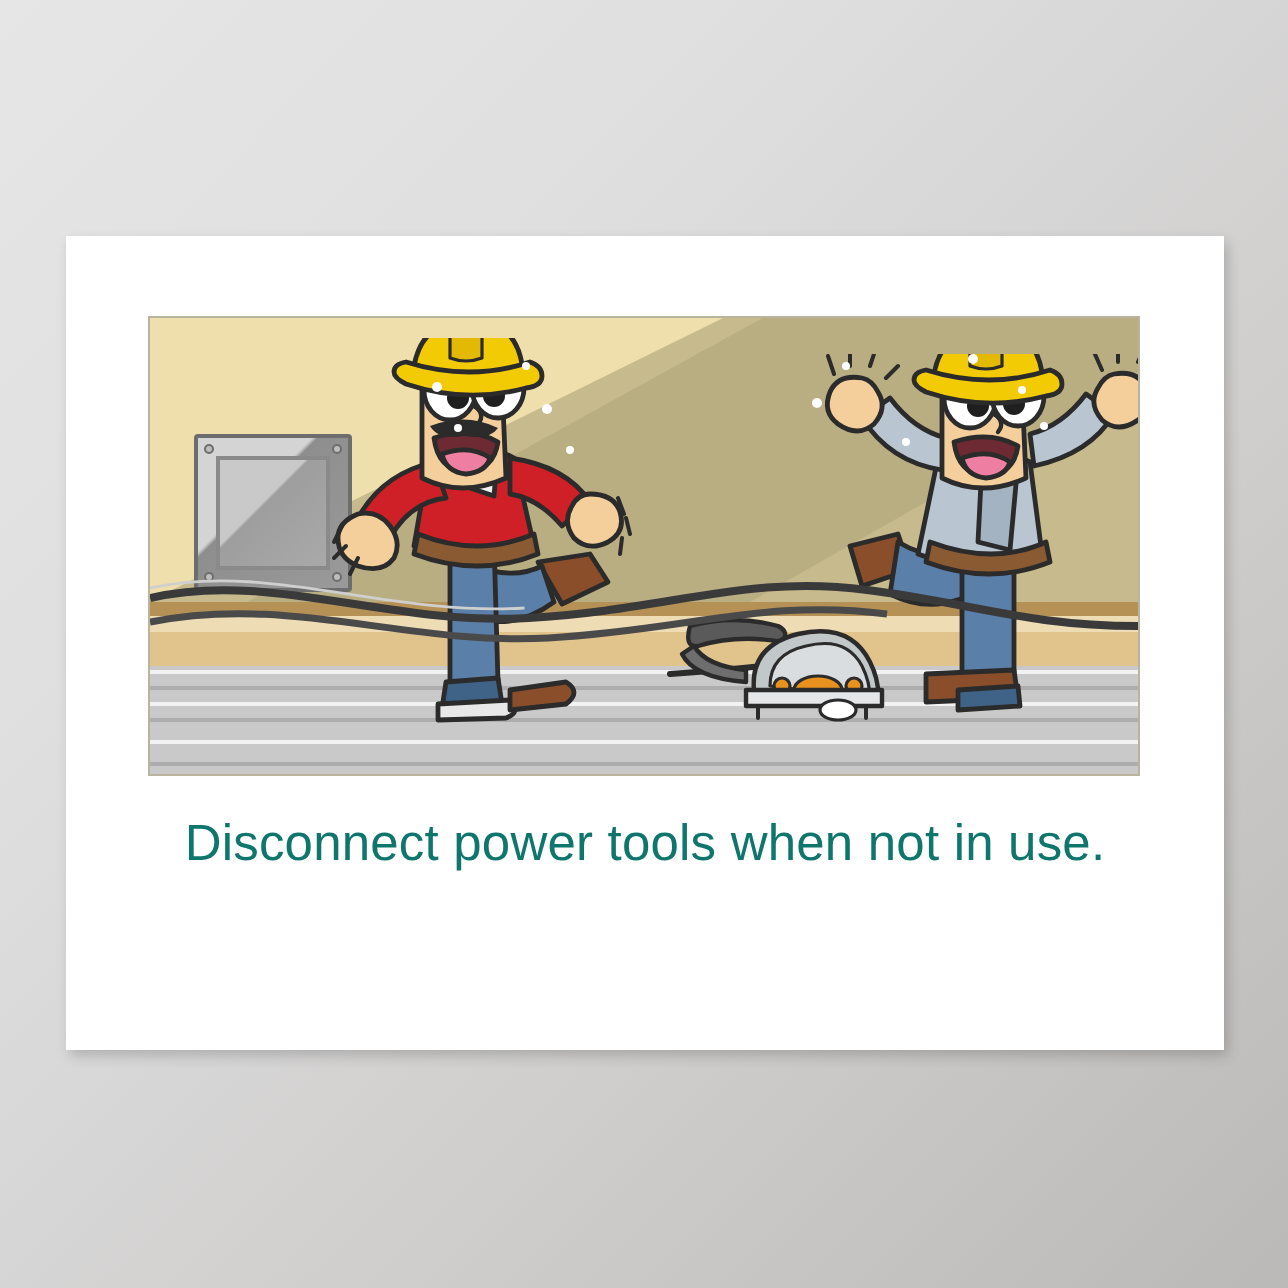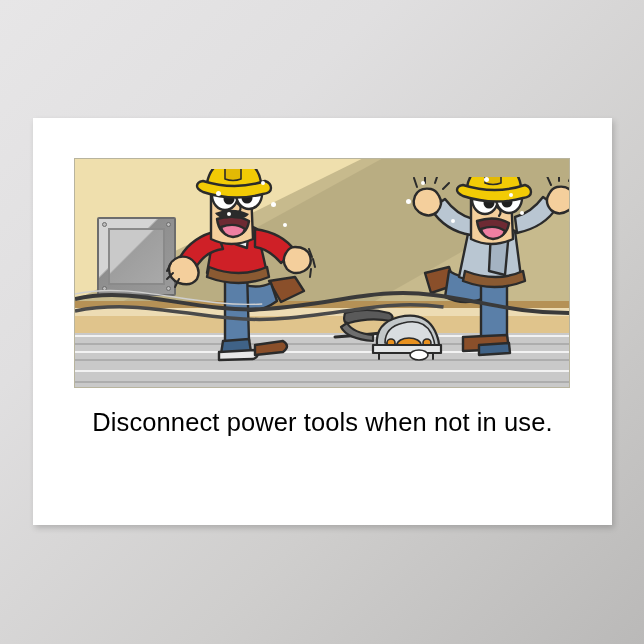--- a/index.html
+++ b/index.html
@@ -96,21 +96,21 @@
   .spark { position:absolute; border-radius:50%; background:#ffffff; }
 
   
   #caption {
     position:absolute;
     left:30px; right:30px; top:288px;
     text-align:center;
     font-size:25.5px;
     line-height:1.26;
     letter-spacing:.1px;
-    color:#000000;
+    color:#0f766e;
     font-weight:400;
   }
 
   svg { display:block; }
 </style>
 </head>
 <body>
 
 <div id="poster">
 

